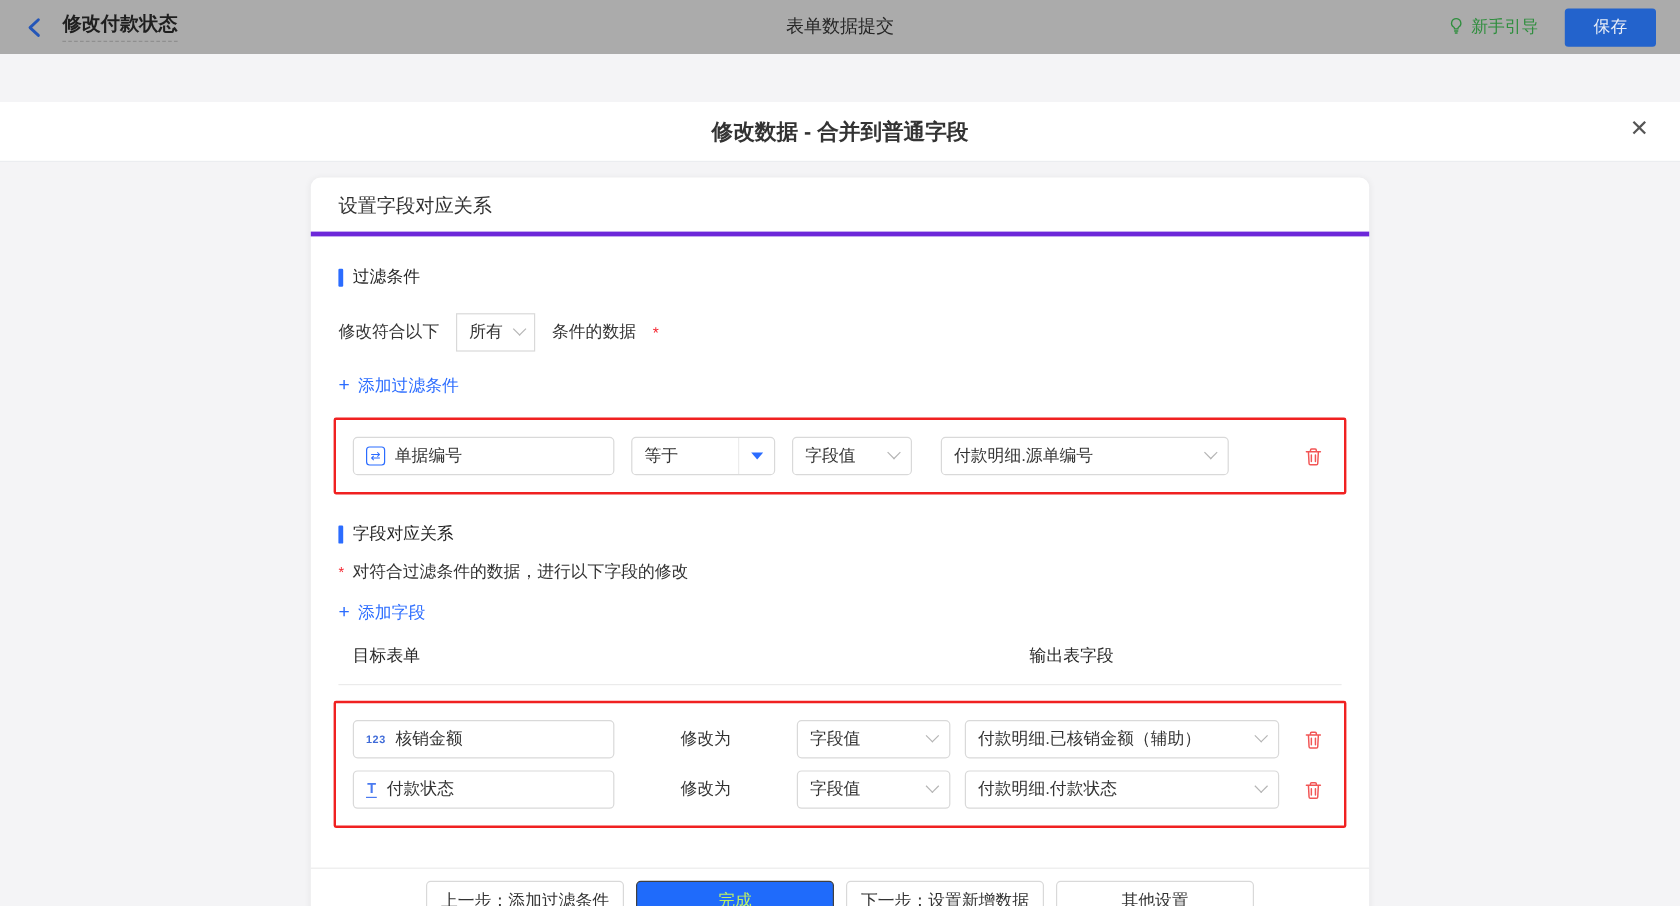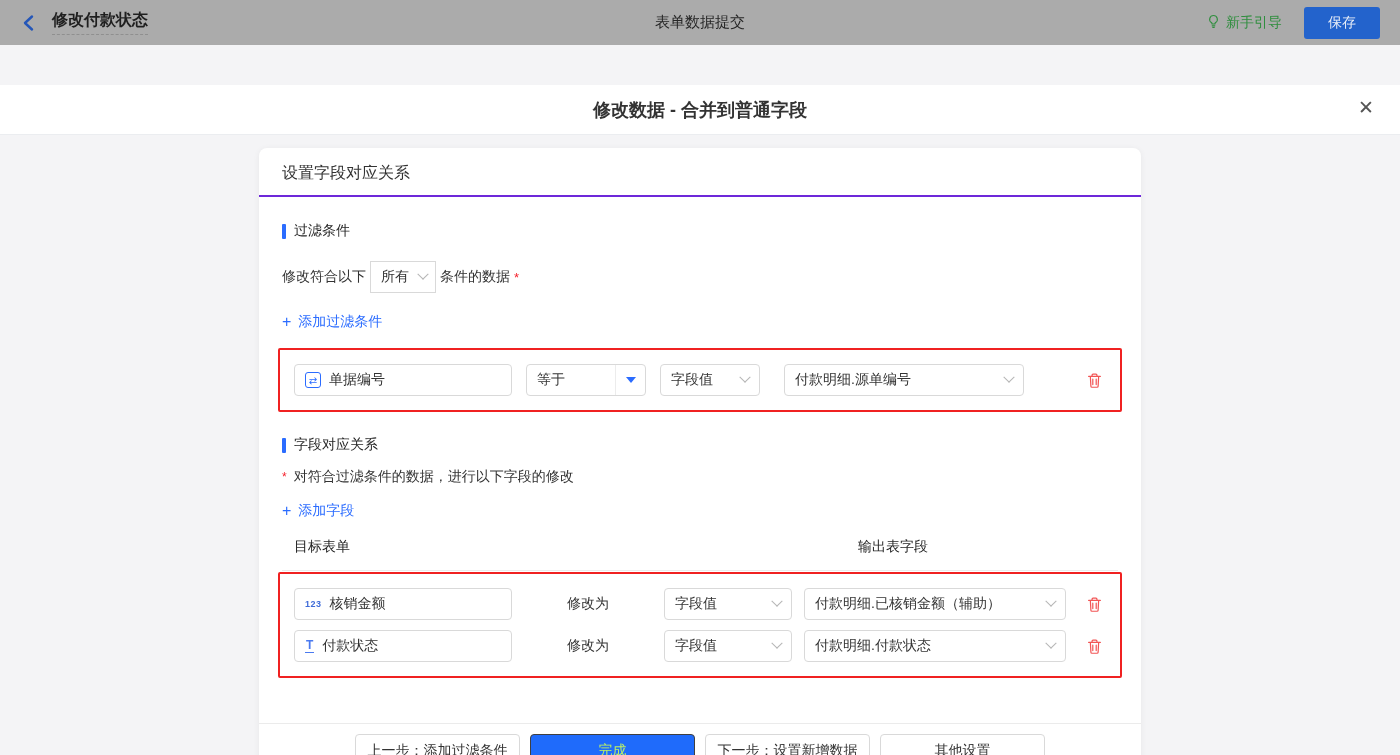--- a/index.html
+++ b/index.html
@@ -27,27 +27,27 @@
   .modal-title { font-size:18px; font-weight:bold; color:#333; }
   .close-icon { position:absolute; right:26px; top:13px; font-size:19px; color:#555;
     cursor:pointer; line-height:1; }
 
   
   .modal-body { height:660px; background:#f4f4f6; }
   .card { width:882px; min-height:630px; margin:13px auto 0; background:#fff;
     border-radius:8px; box-shadow:0 1px 6px rgba(0,0,0,0.06);
     display:flex; flex-direction:column; }
   .card-header { height:49px; line-height:49px; padding-left:23px; font-size:16px;
-    color:#333; border-bottom:2px solid #6d28d9; }
+    color:#333; border-bottom:4px solid #6d28d9; }
 
   .section-title { display:flex; align-items:center; gap:8px; margin:25px 23px 0; }
   .section-bar { width:4px; height:15px; background:#2b6cff; border-radius:1px; }
   .section-label { font-size:14px; font-weight:normal; color:#262626; }
 
-  .intro-row { display:flex; align-items:center; gap:4px; margin:21px 23px 0;
+  .intro-row { display:flex; align-items:center; gap:14px; margin:21px 23px 0;
     font-size:14px; color:#333; }
   .mini-select { width:66px; height:32px; border:1px solid #d9d9d9; border-radius:0;
     background:#fff; display:flex; align-items:center; justify-content:space-between;
     padding:0 8px 0 10px; cursor:pointer; font-size:14px; color:#333; }
   .req { color:#f5222d; font-size:13px; }
 
   .add-link { display:flex; align-items:center; gap:7px; margin:20px 23px 0;
     color:#2b6cff; font-size:14px; cursor:pointer; width:fit-content; }
   .plus-glyph { font-size:16px; line-height:1; }
 
@@ -205,21 +205,21 @@
     <div class="add-link" style="margin-top:16px;">
       <span class="plus-glyph">+</span>
       <span>添加字段</span>
     </div>
 
     <div class="cols-row">
       <span>目标表单</span>
       <span class="col-output">输出表字段</span>
     </div>
 
-    <div class="highlight-box" style="margin-top:1px;">
+    <div class="highlight-box" style="margin-top:13px;">
       <div class="map-rows">
 
         <div class="map-row">
           <div class="field-chip chip-field">
             <span class="num-icon">123</span>
             <span>核销金额</span>
           </div>
           <span class="modify-label">修改为</span>
           <div class="select val-select-md">
             <span>字段值</span>

